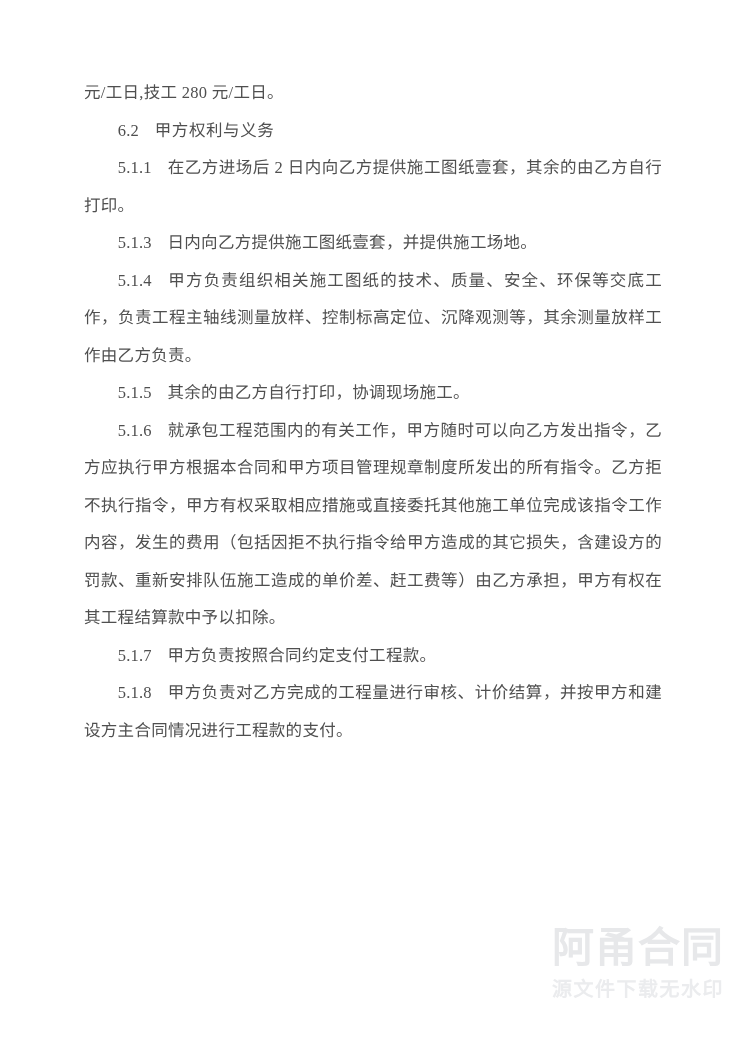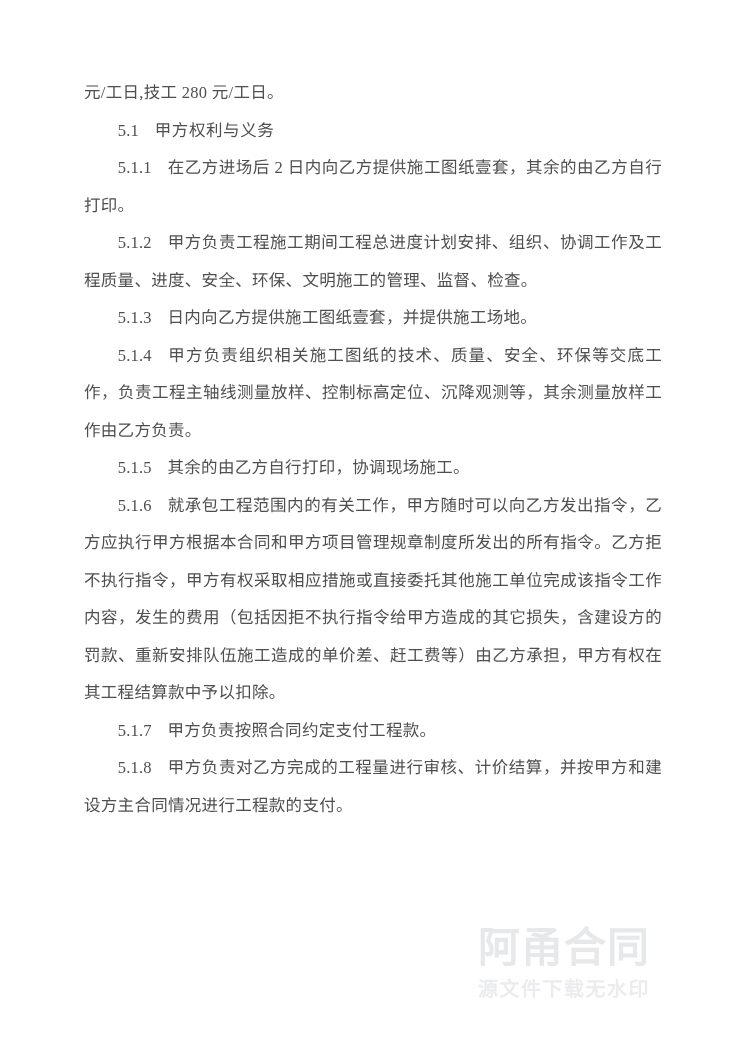--- a/index.html
+++ b/index.html
@@ -63,21 +63,21 @@
   }
   .gap-wide { display: inline-block; width: 0.95em; }
   .gap-mini { display: inline-block; width: 0.28em; }
 
   
   .watermark {
     position: absolute;
     right: 18px;
     bottom: 48px;
     width: 246px;
-    text-align: left;
+    text-align: right;
     pointer-events: none;
     user-select: none;
   }
   .wm-logo {
     font-family: "DejaVu Sans", sans-serif;
     font-weight: bold;
     font-size: 42px;
     line-height: 46px;
     color: #e7e8ea;
     letter-spacing: 1px;
@@ -97,25 +97,24 @@
 </head>
 <body>
 
 <div class="page">
 
   <div class="doc-body">
 
     <p class="para noindent">元/工日,技工 280 元/工日。</p>
 
 
-    <p class="subheading"><span class="num">5.1</span><span class="gap-wide"></span><span>甲方权利与义务</span></p>
+    <p class="subheading"><span class="num">6.2</span><span class="gap-wide"></span><span>甲方权利与义务</span></p>
 
     <p class="para indent"><span class="num">5.1.1</span><span class="gap-wide"></span><span>在乙方进场后 2 日内向乙方提供施工图纸壹套，其余的由乙方自行打印。</span></p>
 
-    <p class="para indent"><span class="num">5.1.2</span><span class="gap-wide"></span><span>甲方负责工程施工期间工程总进度计划安排、组织、协调工作及工程质量、进度、安全、环保、文明施工的管理、监督、检查。</span></p>
 
     <p class="para indent"><span class="num">5.1.3</span><span class="gap-wide"></span><span>日内向乙方提供施工图纸壹套，并提供施工场地。</span></p>
 
     <p class="para indent"><span class="num">5.1.4</span><span class="gap-wide"></span><span>甲方负责组织相关施工图纸的技术、质量、安全、环保等交底工作，负责工程主轴线测量放样、控制标高定位、沉降观测等，其余测量放样工作由乙方负责。</span></p>
 
     <p class="para indent"><span class="num">5.1.5</span><span class="gap-wide"></span><span>其余的由乙方自行打印，协调现场施工。</span></p>
 
     <p class="para indent"><span class="num">5.1.6</span><span class="gap-wide"></span><span>就承包工程范围内的有关工作，甲方随时可以向乙方发出指令，乙方应执行甲方根据本合同和甲方项目管理规章制度所发出的所有指令。乙方拒不执行指令，甲方有权采取相应措施或直接委托其他施工单位完成该指令工作内容，发生的费用（包括因拒不执行指令给甲方造成的其它损失，含建设方的罚款、重新安排队伍施工造成的单价差、赶工费等）由乙方承担，甲方有权在其工程结算款中予以扣除。</span></p>
 
     <p class="para indent"><span class="num">5.1.7</span><span class="gap-wide"></span><span>甲方负责按照合同约定支付工程款。</span></p>

